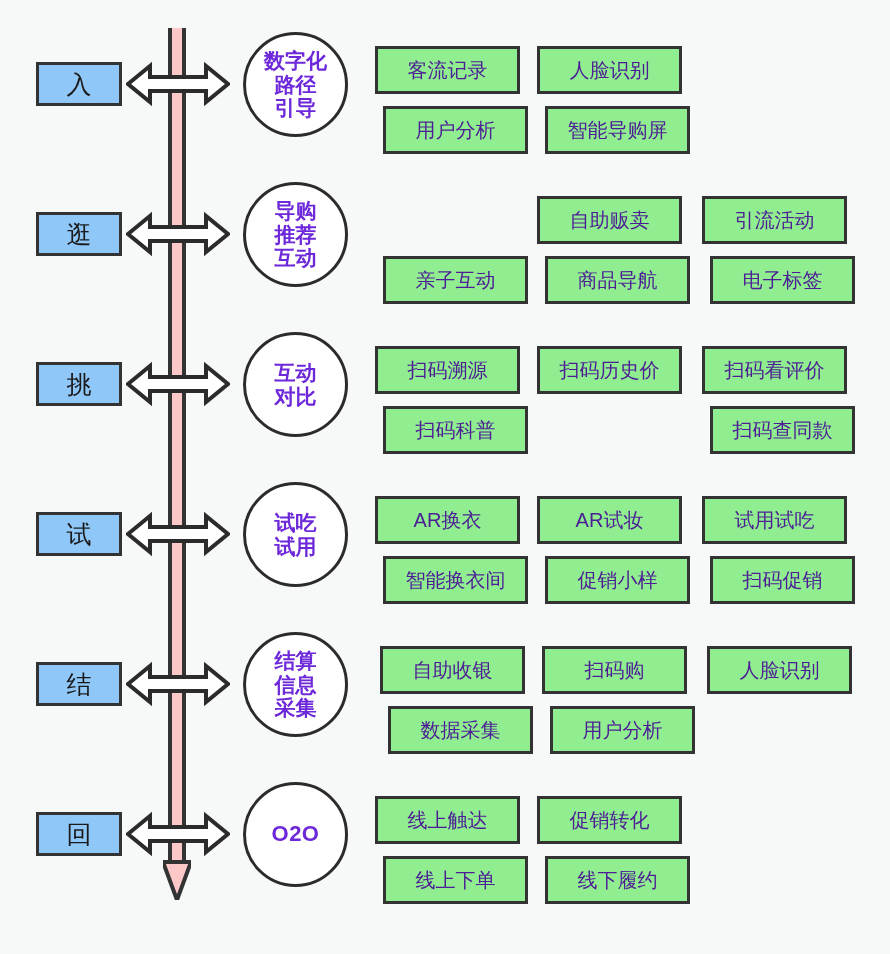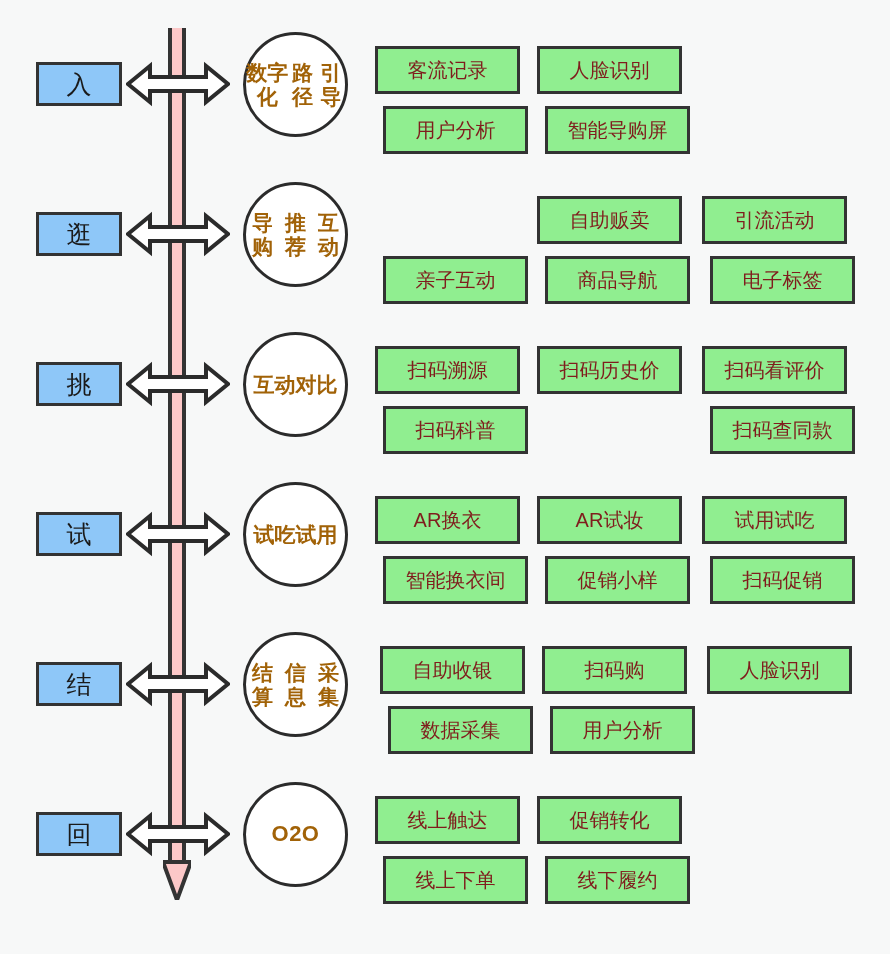--- a/index.html
+++ b/index.html
@@ -71,25 +71,26 @@
     position: absolute;
     left: 243px;
     top: -6px;
     width: 105px;
     height: 105px;
     border: 3px solid #2b2b2b;
     border-radius: 50%;
     background: #ffffff;
     box-sizing: border-box;
     display: flex;
+    flex-direction: column;
     align-items: center;
     justify-content: center;
     font-weight: bold;
     font-size: 21px;
-    color: #a16207;
+    color: #6d28d9;
     line-height: 1.12;
     text-align: center;
   }
   .theme-circle.latin {
     font-size: 22px;
     letter-spacing: 0.5px;
   }
   .theme-circle span { display: block; }
 
   
@@ -108,21 +109,21 @@
     position: absolute;
     width: 145px;
     height: 48px;
     background: #90ee90;
     border: 3px solid #333333;
     box-sizing: border-box;
     display: flex;
     align-items: center;
     justify-content: center;
     font-size: 20px;
-    color: #7f1d1d;
+    color: #4c1d95;
     line-height: 1;
     white-space: nowrap;
   }
   .item-box.r0 { top: 8px; }
   .item-box.r1 { top: 68px; margin-left: 8px; }
   .item-box.c0 { left: 0px; }
   .item-box.c1 { left: 162px; }
   .item-box.c2 { left: 327px; }
 </style>
 </head>

